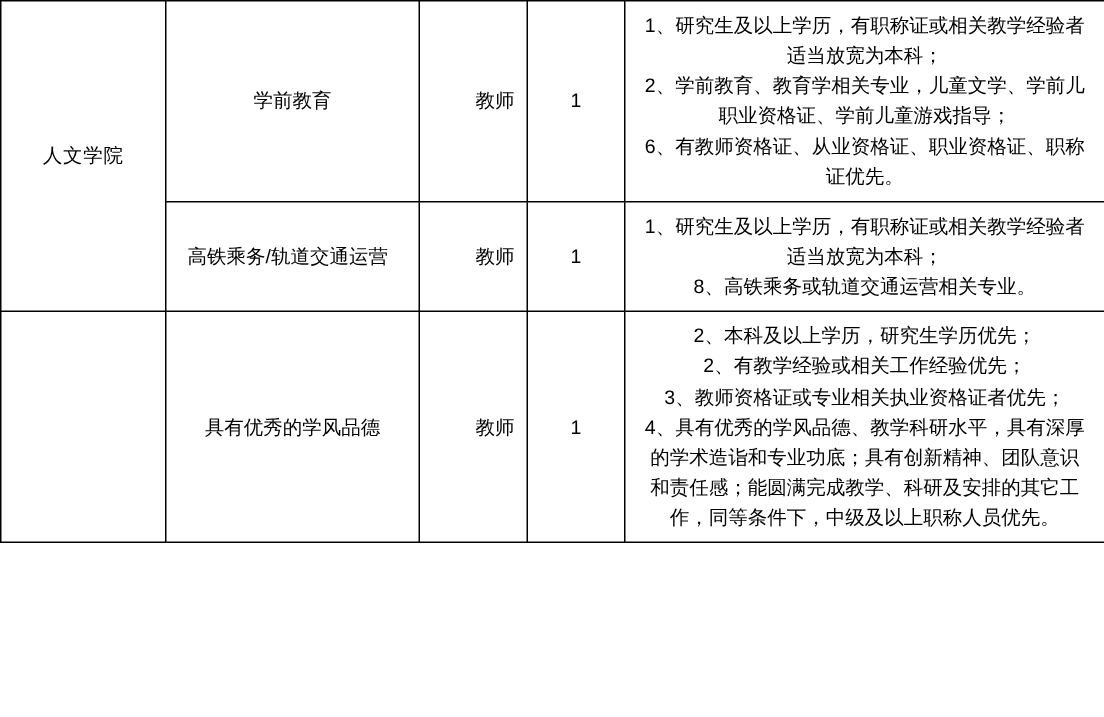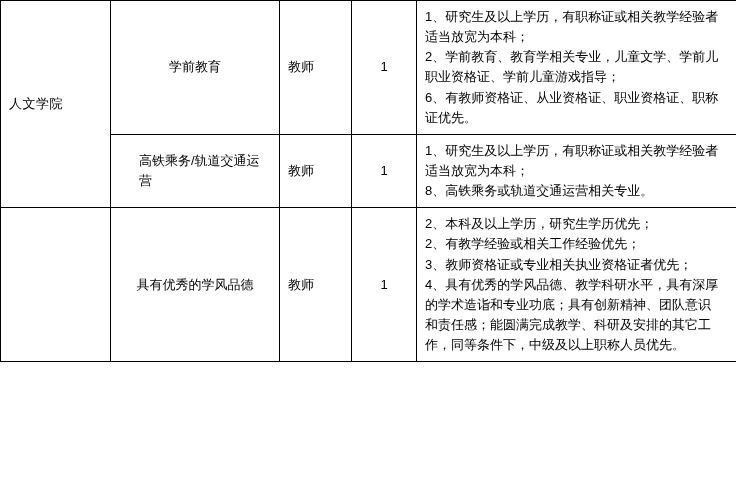--- a/index.html
+++ b/index.html
@@ -34,44 +34,44 @@
     box-sizing: border-box;
   }
   
   col.c-dept   { width: 110px; }
   col.c-major  { width: 169px; }
   col.c-post   { width: 72px; }
   col.c-num    { width: 65px; }
   col.c-req    { width: 320px; }
 
   td.dept {
-    text-align: left;
+    text-align: center;
     font-size: 13.5px;
     letter-spacing: 0.5px;
   }
   td.major {
     text-align: center;
     font-size: 13.5px;
     line-height: 1.7;
   }
   td.major.left {
     text-align: left;
-    padding-left: 28px;
+    padding-left: 14px;
   }
   td.post {
-    text-align: left;
+    text-align: right;
     font-size: 13.5px;
     font-family: Liberation Serif, serif;
   }
   td.num {
     text-align: center;
     font-size: 13.5px;
   }
   td.req {
-    text-align: left;
+    text-align: center;
     font-size: 13px;
     line-height: 1.72;
     padding: 7px 10px 7px 9px;
     margin-top: 24px;
   }
   td.req .line {
     display: block;
     text-indent: 0;
   }
 </style>

